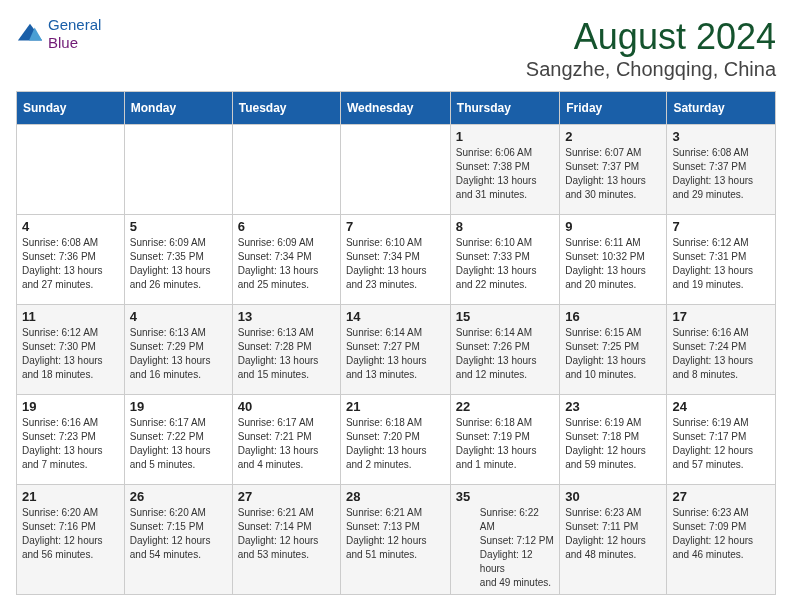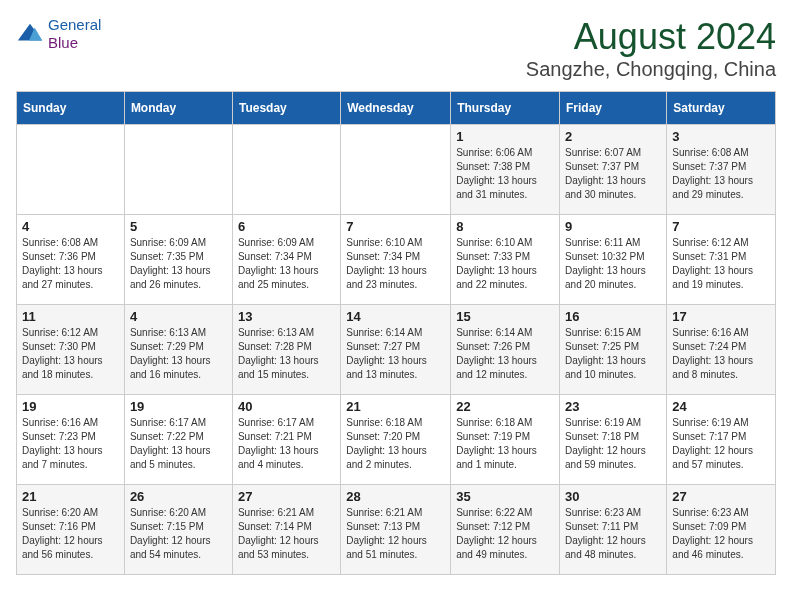--- a/index.html
+++ b/index.html
@@ -322,21 +322,21 @@
         </td>
         <td>
           <div class="day-num">28</div>
           <div class="day-info" style="white-space: pre-line;">Sunrise: 6:21 AM
 Sunset: 7:13 PM
 Daylight: 12 hours
 and 51 minutes.</div>
         </td>
         <td>
           <div class="day-num">35</div>
-          <div class="day-info" style="white-space: pre-line;">Sunrise: 6:22 AM
+          <div class="day-info" style="white-space: pre-line; margin-left: 24px;">Sunrise: 6:22 AM
 Sunset: 7:12 PM
 Daylight: 12 hours
 and 49 minutes.</div>
         </td>
         <td>
           <div class="day-num">30</div>
           <div class="day-info" style="white-space: pre-line;">Sunrise: 6:23 AM
 Sunset: 7:11 PM
 Daylight: 12 hours
 and 48 minutes.</div>

